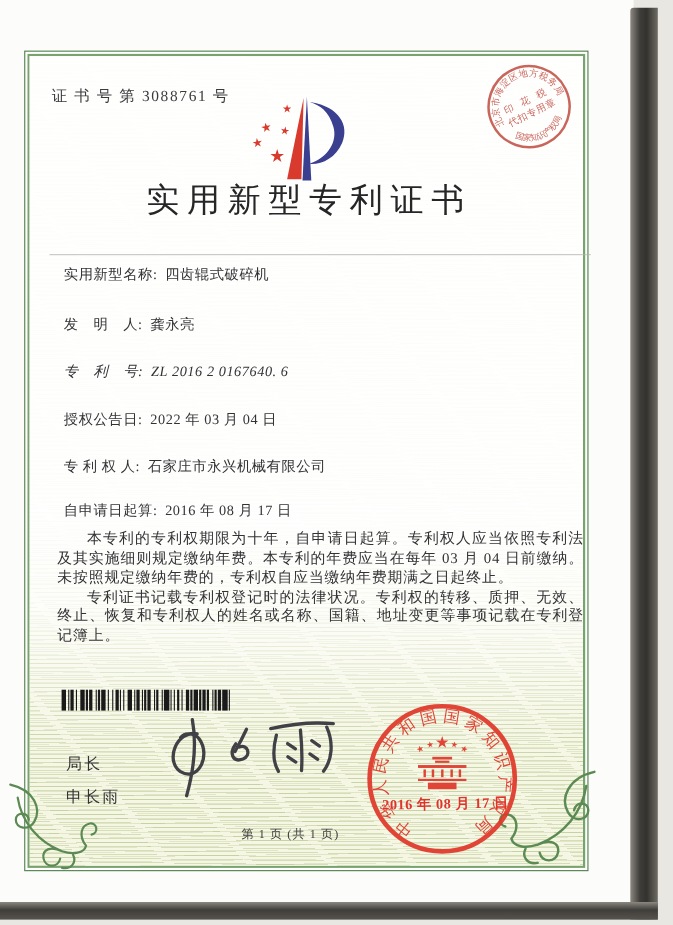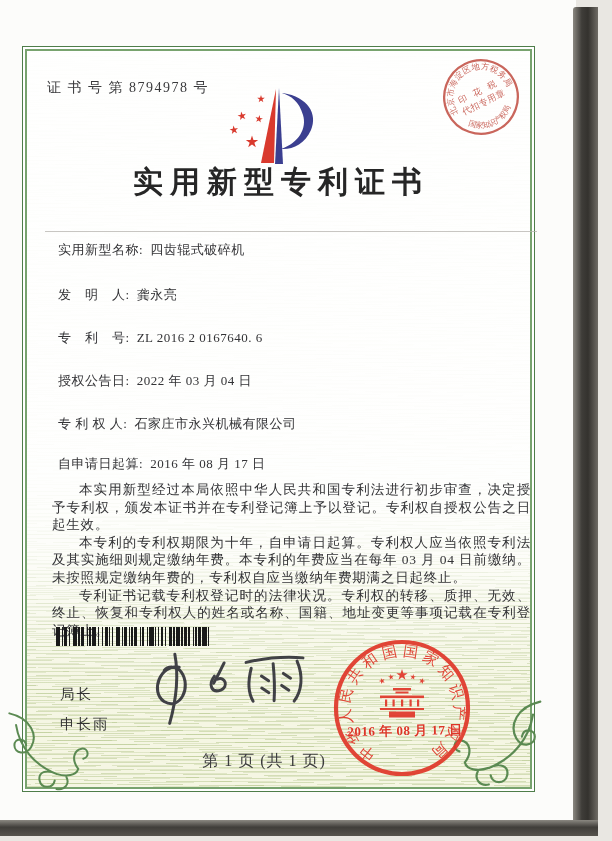--- a/index.html
+++ b/index.html
@@ -24,40 +24,40 @@
       repeating-linear-gradient(0.7deg, rgba(148,174,96,.34) 0 .8px, rgba(0,0,0,0) .8px 3.6px),
       repeating-linear-gradient(-0.7deg, rgba(148,174,96,.22) 0 .8px, rgba(0,0,0,0) .8px 4.3px);}
   .white-veil{position:absolute;left:0;top:0;right:0;bottom:0;
     background:linear-gradient(180deg,
       rgba(255,255,255,.97) 0%, rgba(255,255,255,.95) 58%,
       rgba(255,255,255,.80) 68%, rgba(255,255,255,.40) 77%,
       rgba(255,255,255,.10) 84%, rgba(255,255,255,0) 92%);}
   .flourish{z-index:6;}
   
   .cert-number{left:47px;top:79px;font-size:14px;letter-spacing:1.5px;color:#3a3a3c;z-index:7;}
-  .title{left:51px;top:162px;width:460px;text-align:center;font-size:30px;font-weight:700;
+  .title{left:51px;top:162px;width:460px;text-align:center;font-size:30px;font-weight:400;
     letter-spacing:7px;color:#262626;z-index:7;}
   .separator{left:45px;top:231px;width:492px;height:1px;background:#b5b3ad;opacity:.75;z-index:7;}
   .field{left:58px;font-size:13px;letter-spacing:.5px;color:#333336;z-index:7;white-space:nowrap;text-align:center;}
   .field .val{margin-left:7px;}
   .paras{left:52px;top:481px;width:479px;z-index:7;color:#333336;}
   .paras p{margin:0;font-size:13.5px;line-height:17.6px;letter-spacing:.8px;
     text-align:justify;text-indent:2em;}
   .barcode{left:56px;top:627px;width:158px;height:19px;display:flex;z-index:7;}
   .barcode span{height:100%;flex:none;}
   .barcode .bar{background:#1a1a1a;}
   .issuer-title{left:60px;top:685px;font-size:14.5px;letter-spacing:2px;color:#333;z-index:7;}
   .issuer-name{left:60px;top:715px;font-size:14.5px;letter-spacing:2px;color:#333;z-index:7;}
   .signature{left:135px;top:650px;z-index:8;transform:rotate(-1.5deg);}
   .seal-official{left:327px;top:633px;z-index:8;}
   .seal-date{left:340px;top:722px;width:130px;text-align:center;font-size:13px;font-weight:600;
     color:#dd3527;letter-spacing:.5px;z-index:9;text-shadow:0 0 2px rgba(255,255,255,.8);
     transform:rotate(-1deg);white-space:nowrap;}
   .seal-tax{left:424px;top:40px;z-index:8;}
-  .page-footer{left:189px;top:751px;width:150px;text-align:center;font-size:16px;
+  .page-footer{left:189px;top:751px;width:150px;text-align:center;font-size:11px;
     letter-spacing:1px;color:#3c3c3e;z-index:7;}
 </style>
 </head>
 <body>
 
 <svg width="0" height="0" style="position:absolute" aria-hidden="true">
   <defs>
     <path id="star" d="M0,-1 L0.2245,-0.309 L0.951,-0.309 L0.363,0.118 L0.588,0.809 L0,0.382 L-0.588,0.809 L-0.363,0.118 L-0.951,-0.309 L-0.2245,-0.309 Z"></path>
     <path id="flourish-shape" d="M96,4 C70,10 62,30 70,44 C76,54 90,52 90,42 C90,34 78,32 76,42 M88,18 C84,44 66,66 40,76 C28,80 16,78 14,70 M40,76 C52,70 62,74 60,84 C58,94 44,94 42,84 M14,70 C22,60 20,48 10,46 C2,45 0,56 8,58 M28,80 C24,88 30,96 40,94"></path>
   </defs>
@@ -74,21 +74,21 @@
   </div>
 </div>
 
 <svg class="abs flourish" style="left:452px;top:693px;" width="92" height="102" viewBox="0 0 100 100">
   <use href="#flourish-shape" fill="none" stroke="#5b8a52" stroke-width="2.4" stroke-linecap="round"></use>
 </svg>
 <svg class="abs flourish" style="left:6px;top:706px;transform:scaleX(-1);" width="84" height="92" viewBox="0 0 100 100">
   <use href="#flourish-shape" fill="none" stroke="#5b8a52" stroke-width="2.4" stroke-linecap="round"></use>
 </svg>
 
-<div class="abs cert-number">证 书 号 第 8794978 号</div>
+<div class="abs cert-number">证 书 号 第 3088761 号</div>
 
 <svg class="abs" style="left:214px;top:86px;z-index:7;" width="130" height="80" viewBox="0 0 130 80">
   <g fill="#d93a2e">
     <use href="#star" transform="translate(47,13) scale(4)"></use>
     <use href="#star" transform="translate(28,30) scale(4.5) rotate(-12)"></use>
     <use href="#star" transform="translate(45,33) scale(4) rotate(10)"></use>
     <use href="#star" transform="translate(20,44) scale(4.5) rotate(-8)"></use>
     <use href="#star" transform="translate(38,56) scale(6.5)"></use>
     <polygon points="62,3 47,77 60,77"></polygon>
   </g>
@@ -118,35 +118,34 @@
 
 <div class="abs title">实用新型专利证书</div>
 <div class="abs separator"></div>
 
 <div class="abs field" style="top:241px;">
   <span>实用新型名称:</span><span class="val">四齿辊式破碎机</span>
 </div>
 <div class="abs field" style="top:286px;">
   <span>发　明　人:</span><span class="val">龚永亮</span>
 </div>
-<div class="abs field" style="top:329px;">
+<div class="abs field" style="top:329px;font-style:italic;">
   <span>专　利　号:</span><span class="val">ZL 2016 2 0167640. 6</span>
 </div>
 <div class="abs field" style="top:372px;">
   <span>授权公告日:</span><span class="val">2022 年 03 月 04 日</span>
 </div>
 <div class="abs field" style="top:415px;">
   <span>专 利 权 人:</span><span class="val">石家庄市永兴机械有限公司</span>
 </div>
 <div class="abs field" style="top:455px;">
   <span>自申请日起算:</span><span class="val">2016 年 08 月 17 日</span>
 </div>
 
 <div class="abs paras">
-  <p>本实用新型经过本局依照中华人民共和国专利法进行初步审查，决定授予专利权，颁发本证书并在专利登记簿上予以登记。专利权自授权公告之日起生效。</p>
   <p>本专利的专利权期限为十年，自申请日起算。专利权人应当依照专利法及其实施细则规定缴纳年费。本专利的年费应当在每年 03 月 04 日前缴纳。未按照规定缴纳年费的，专利权自应当缴纳年费期满之日起终止。</p>
   <p>专利证书记载专利权登记时的法律状况。专利权的转移、质押、无效、终止、恢复和专利权人的姓名或名称、国籍、地址变更等事项记载在专利登记簿上。</p>
 </div>
 
 <div class="abs barcode">
     <span class="bar" style="width: 4.2px;"></span>
     <span class="gap" style="width: 1.4px;"></span>
     <span class="bar" style="width: 1.4px;"></span>
     <span class="gap" style="width: 1.4px;"></span>
     <span class="bar" style="width: 2.8px;"></span>

